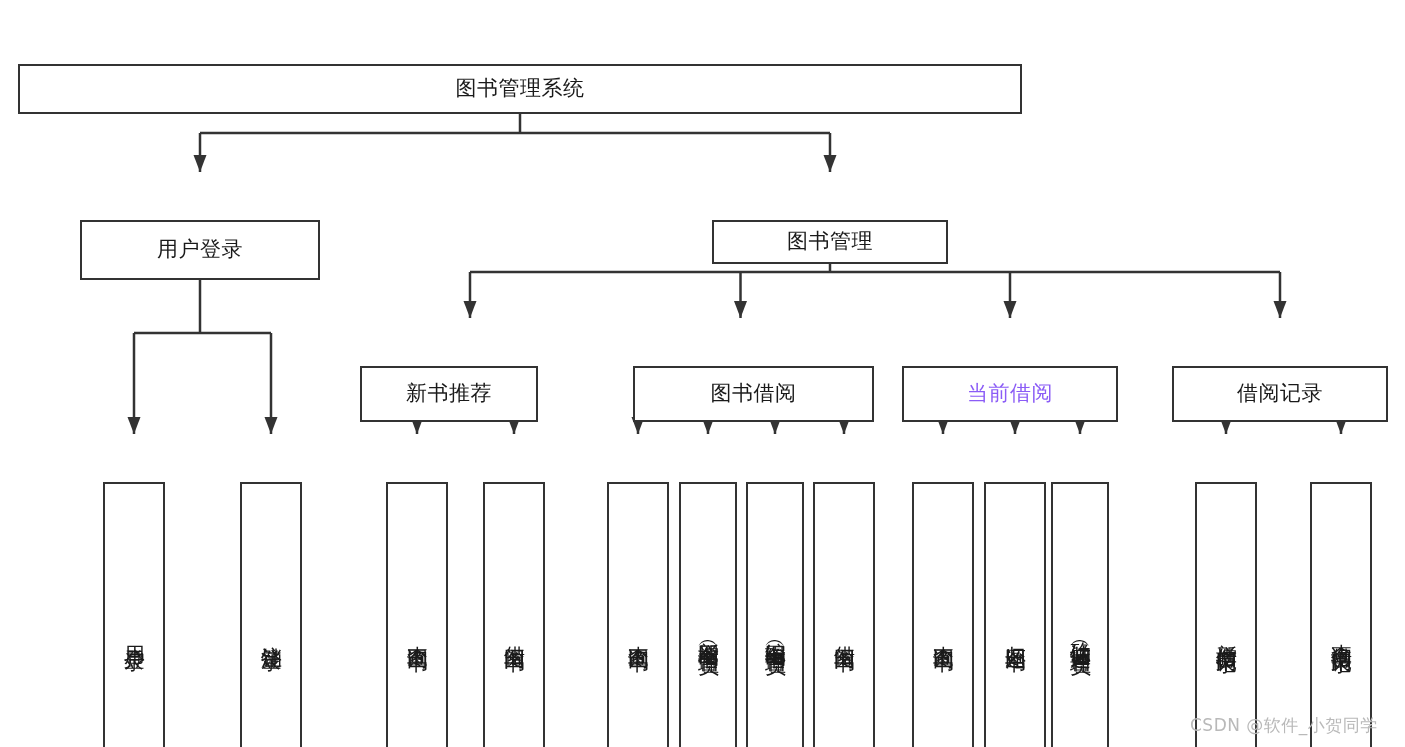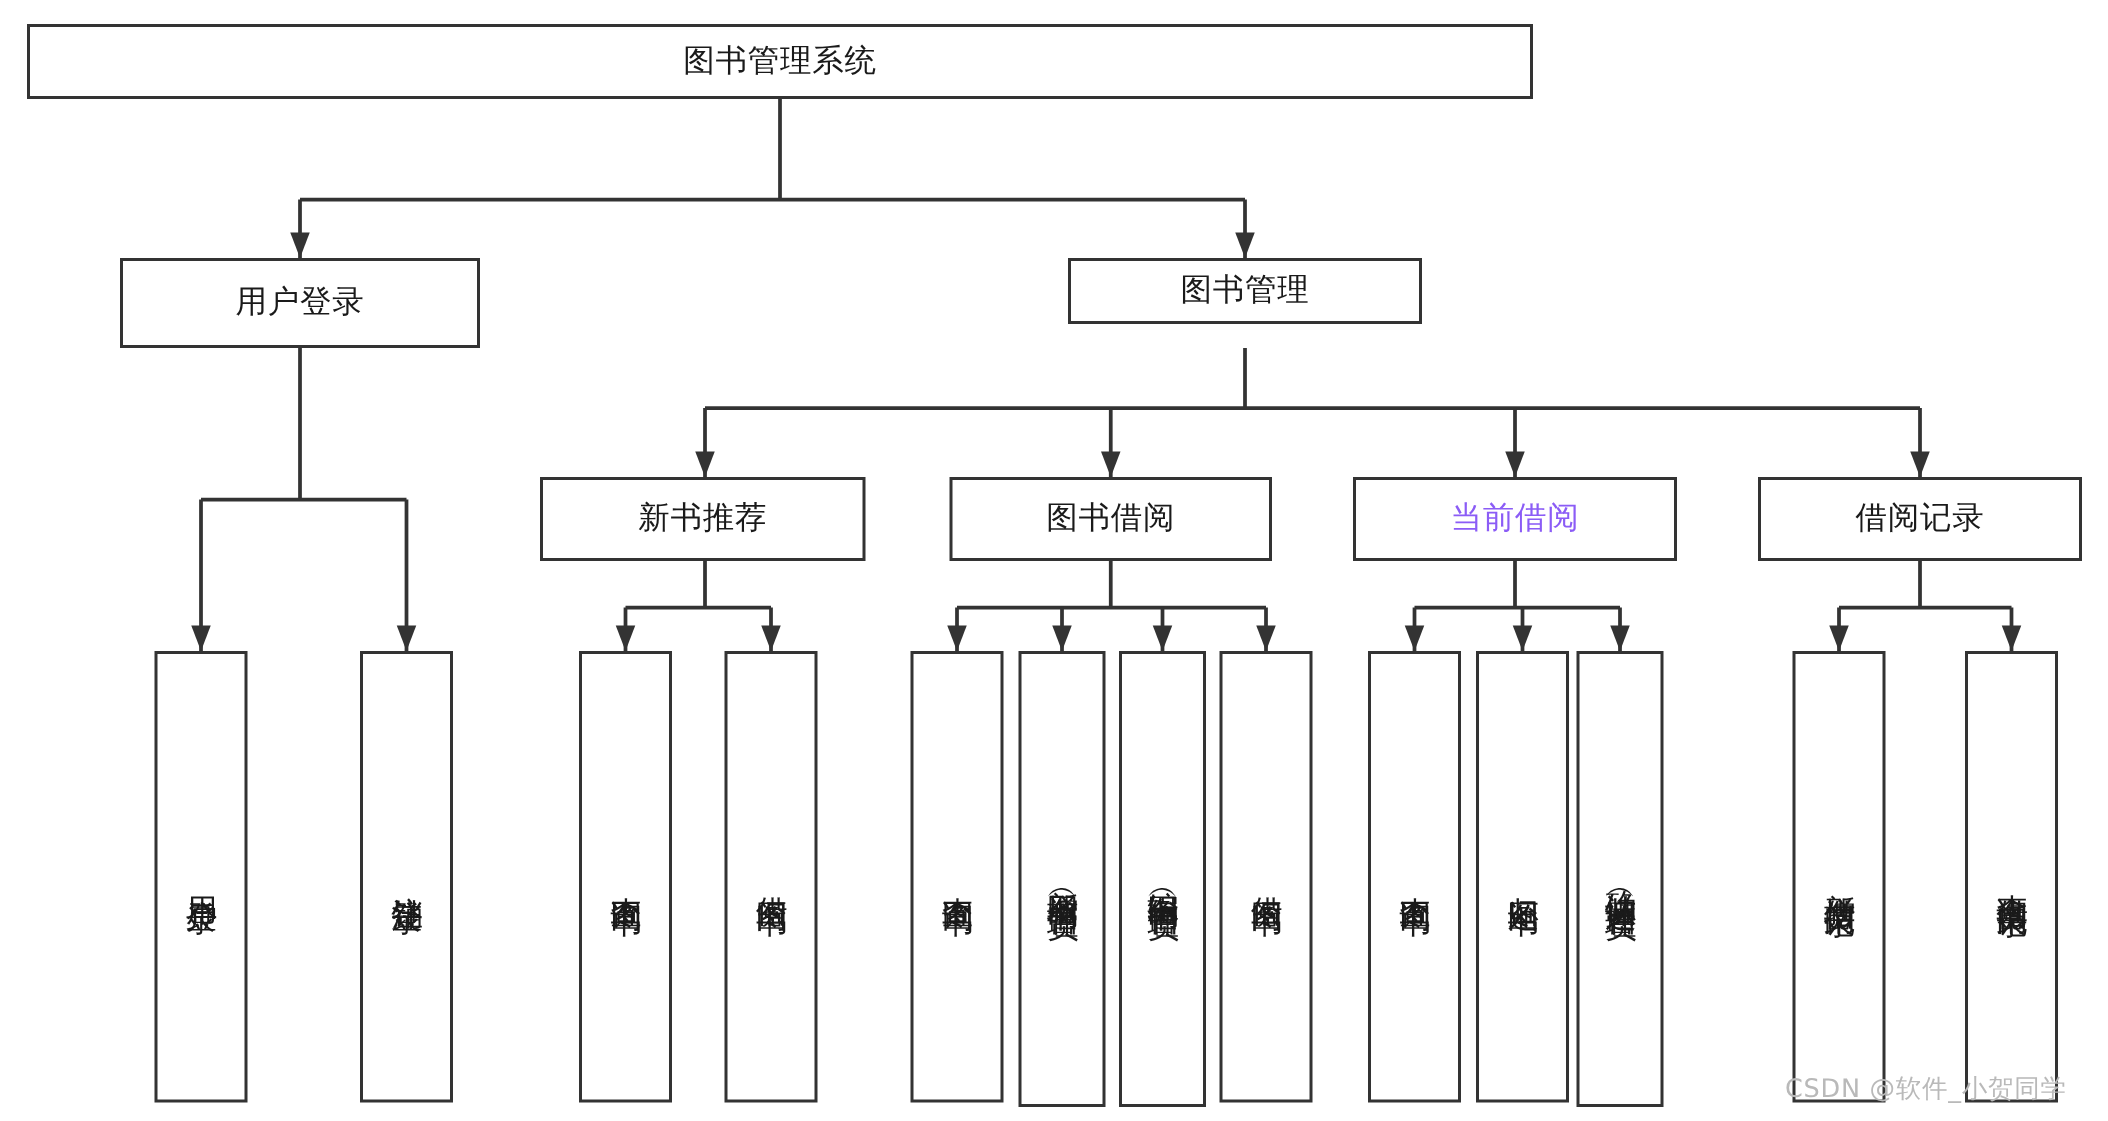--- a/index.html
+++ b/index.html
@@ -22,20 +22,21 @@
     height: 747px;
   }
   .node-box {
     position: absolute;
     box-sizing: border-box;
     background: #ffffff;
     border: 2px solid #333333;
     display: flex;
     align-items: center;
     justify-content: center;
+    margin-top: 48px;
   }
   .node-label-h {
     font-size: 21px;
     color: #1a1a1a;
     line-height: 1.2;
     text-align: center;
     white-space: nowrap;
     letter-spacing: 0.5px;
   }
   .node-label-v {
@@ -127,24 +128,24 @@
   <div id="nodes-layer">
       <div class="node-box" style="left: 18px; top: 16px; width: 1004px; height: 50px; border-color: rgb(51, 51, 51); background: rgb(255, 255, 255);">
         <span class="node-label-h" style="color: rgb(26, 26, 26);">图书管理系统</span>
       </div>
       <div class="node-box" style="left: 80px; top: 172px; width: 240px; height: 60px; border-color: rgb(51, 51, 51); background: rgb(255, 255, 255);">
         <span class="node-label-h" style="color: rgb(26, 26, 26);">用户登录</span>
       </div>
       <div class="node-box" style="left: 712px; top: 172px; width: 236px; height: 44px; border-color: rgb(51, 51, 51); background: rgb(255, 255, 255);">
         <span class="node-label-h" style="color: rgb(26, 26, 26);">图书管理</span>
       </div>
-      <div class="node-box" style="left: 360px; top: 318px; width: 217px; height: 56px; border-color: rgb(51, 51, 51); background: rgb(255, 255, 255);">
+      <div class="node-box" style="left: 360px; top: 318px; width: 178px; height: 56px; border-color: rgb(51, 51, 51); background: rgb(255, 255, 255);">
         <span class="node-label-h" style="color: rgb(26, 26, 26);">新书推荐</span>
       </div>
-      <div class="node-box" style="left: 633px; top: 318px; width: 215px; height: 56px; border-color: rgb(51, 51, 51); background: rgb(255, 255, 255);">
+      <div class="node-box" style="left: 633px; top: 318px; width: 241px; height: 56px; border-color: rgb(51, 51, 51); background: rgb(255, 255, 255);">
         <span class="node-label-h" style="color: rgb(26, 26, 26);">图书借阅</span>
       </div>
       <div class="node-box" style="left: 902px; top: 318px; width: 216px; height: 56px; border-color: rgb(51, 51, 51); background: rgb(255, 255, 255);">
         <span class="node-label-h" style="color: #8b5cf6;">当前借阅</span>
       </div>
       <div class="node-box" style="left: 1172px; top: 318px; width: 216px; height: 56px; border-color: rgb(51, 51, 51); background: rgb(255, 255, 255);">
         <span class="node-label-h" style="color: rgb(26, 26, 26);">借阅记录</span>
       </div>
       <div class="node-box" style="left: 103px; top: 434px; width: 62px; height: 301px; border-color: rgb(51, 51, 51); background: rgb(255, 255, 255);">
         <span class="node-label-v" style="color: rgb(26, 26, 26);">用户登录</span>

